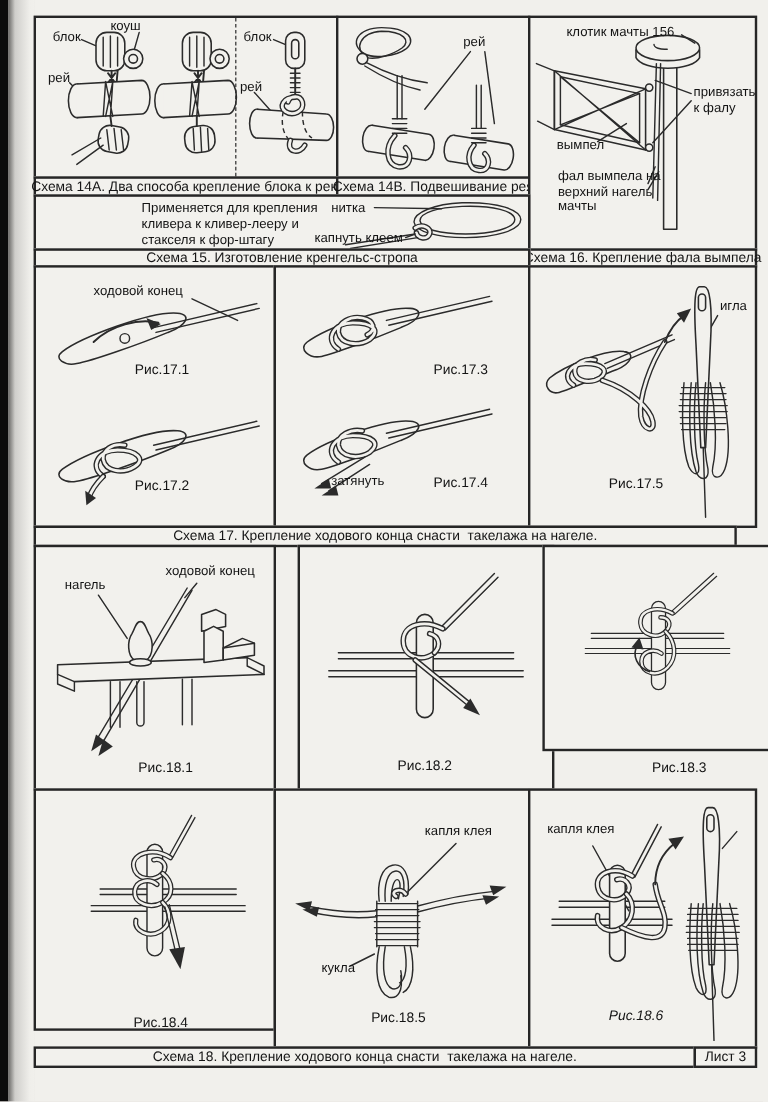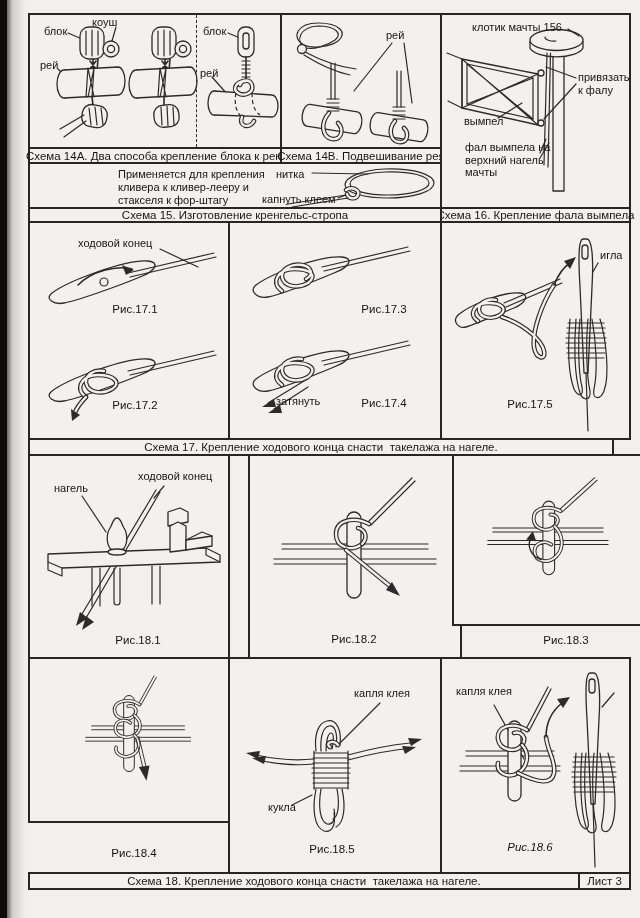--- a/index.html
+++ b/index.html
@@ -311,21 +311,21 @@
     <path class="ropeO" d="M109,66 C94,58 76,62 77,76 C78,88 94,92 102,84 C110,76 104,70 97,70"></path>
     <path class="ropeI" d="M109,66 C94,58 76,62 77,76 C78,88 94,92 102,84 C110,76 104,70 97,70"></path>
     <path class="ropeO" d="M102,84 C112,94 114,110 104,120 C94,130 78,126 78,114 C78,104 90,100 98,106"></path>
     <path class="ropeI" d="M102,84 C112,94 114,110 104,120 C94,130 78,126 78,114 C78,104 90,100 98,106"></path>
 
     <path class="thin2" d="M86,124 C74,120 68,108 74,98"></path>
     <polygon class="arr" points="76,90 68,100 80,102"></polygon>
   </svg>
 </div>
 
-<div class="cell" style="left:28px;top:657px;width:202px;height:166px;">
+<div class="cell" style="left:28px;top:657px;width:202px;height:202px;">
   <span class="figcap" style="left:64px;top:188px;width:80px;">Рис.18.4</span>
   <svg class="art" viewBox="0 0 198 213">
 
     <path class="thin" d="M50,88 H172 M50,93 H172"></path>
     <path class="thin" d="M42,103 H180 M42,108 H180"></path>
 
     <rect class="wht" x="92" y="48" width="14" height="100" rx="7"></rect>
 
     <path class="thin" d="M132,22 L112,58 M135,24 L115,60"></path>
 

